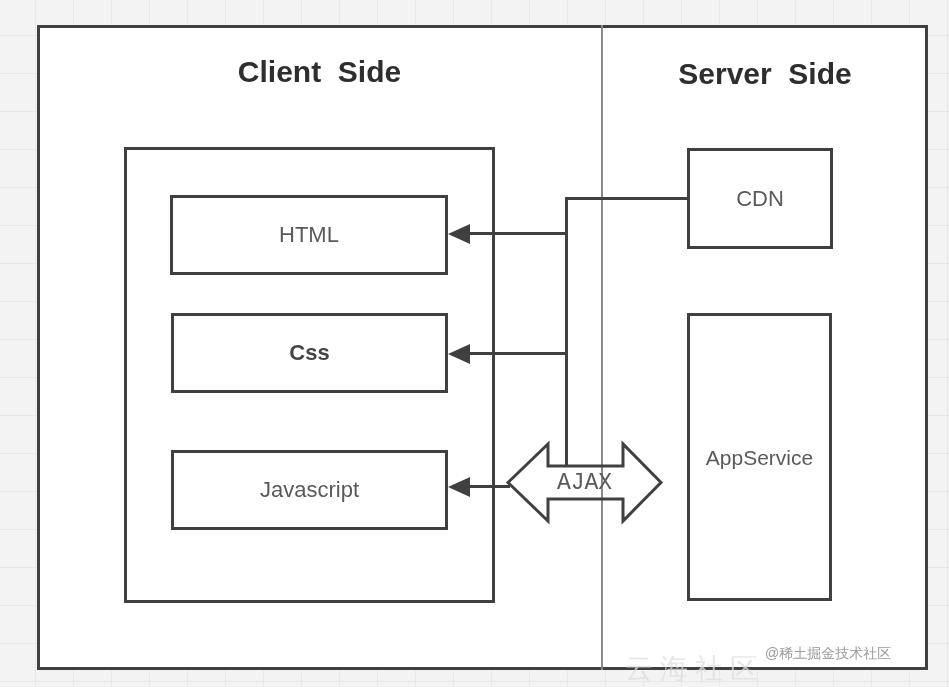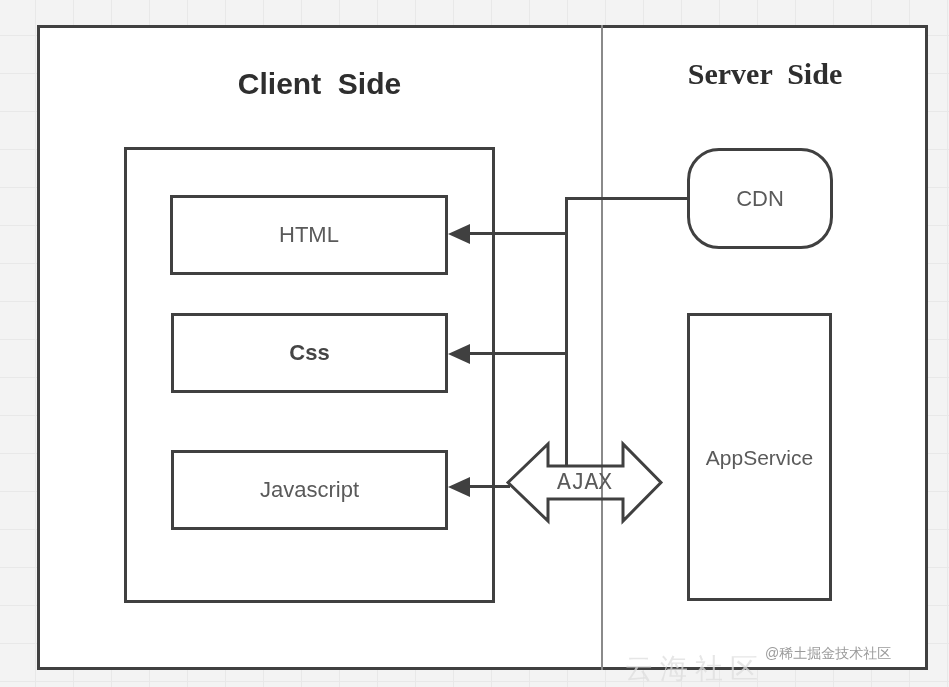--- a/index.html
+++ b/index.html
@@ -39,22 +39,22 @@
 
   
   .panel-title {
     font-size: 30px;
     font-weight: bold;
     color: #2e2e2e;
     text-align: center;
     white-space: pre;
     z-index: 2;
   }
-  .client-title { left: 37px; top: 67px; width: 565px; }
-  .server-title { left: 602px; top: 57px; width: 326px; font-family: Liberation Serif, serif; }
+  .client-title { left: 37px; top: 55px; width: 565px; }
+  .server-title { left: 602px; top: 57px; width: 326px; }
 
   
   .client-container {
     left: 124px; top: 147px; width: 371px; height: 456px;
     border: 3px solid #404040;
     background: #ffffff;
     z-index: 1;
   }
   .node-box {
     border: 3px solid #404040;
@@ -62,21 +62,21 @@
     display: flex;
     align-items: center;
     justify-content: center;
     color: #5a5a5a;
     font-size: 22px;
     z-index: 2;
   }
   .html-box { left: 170px; top: 195px; width: 278px; height: 80px; }
   .css-box  { left: 171px; top: 313px; width: 277px; height: 80px; font-weight: bold; color: #454545; }
   .js-box   { left: 171px; top: 450px; width: 277px; height: 80px; align-items: center; }
-  .cdn-box  { left: 687px; top: 148px; width: 146px; height: 101px; border-radius: 32px; }
+  .cdn-box  { left: 687px; top: 148px; width: 146px; height: 101px; }
   .app-box  {
     left: 687px; top: 313px; width: 145px; height: 288px;
     flex-direction: row;
     font-size: 21px;
   }
   .app-box .svc-line { line-height: 1.0; }
   .app-box .svc-gap { height: 22px; }
 
   
   .h-line, .v-line { background: #404040; z-index: 2; }

